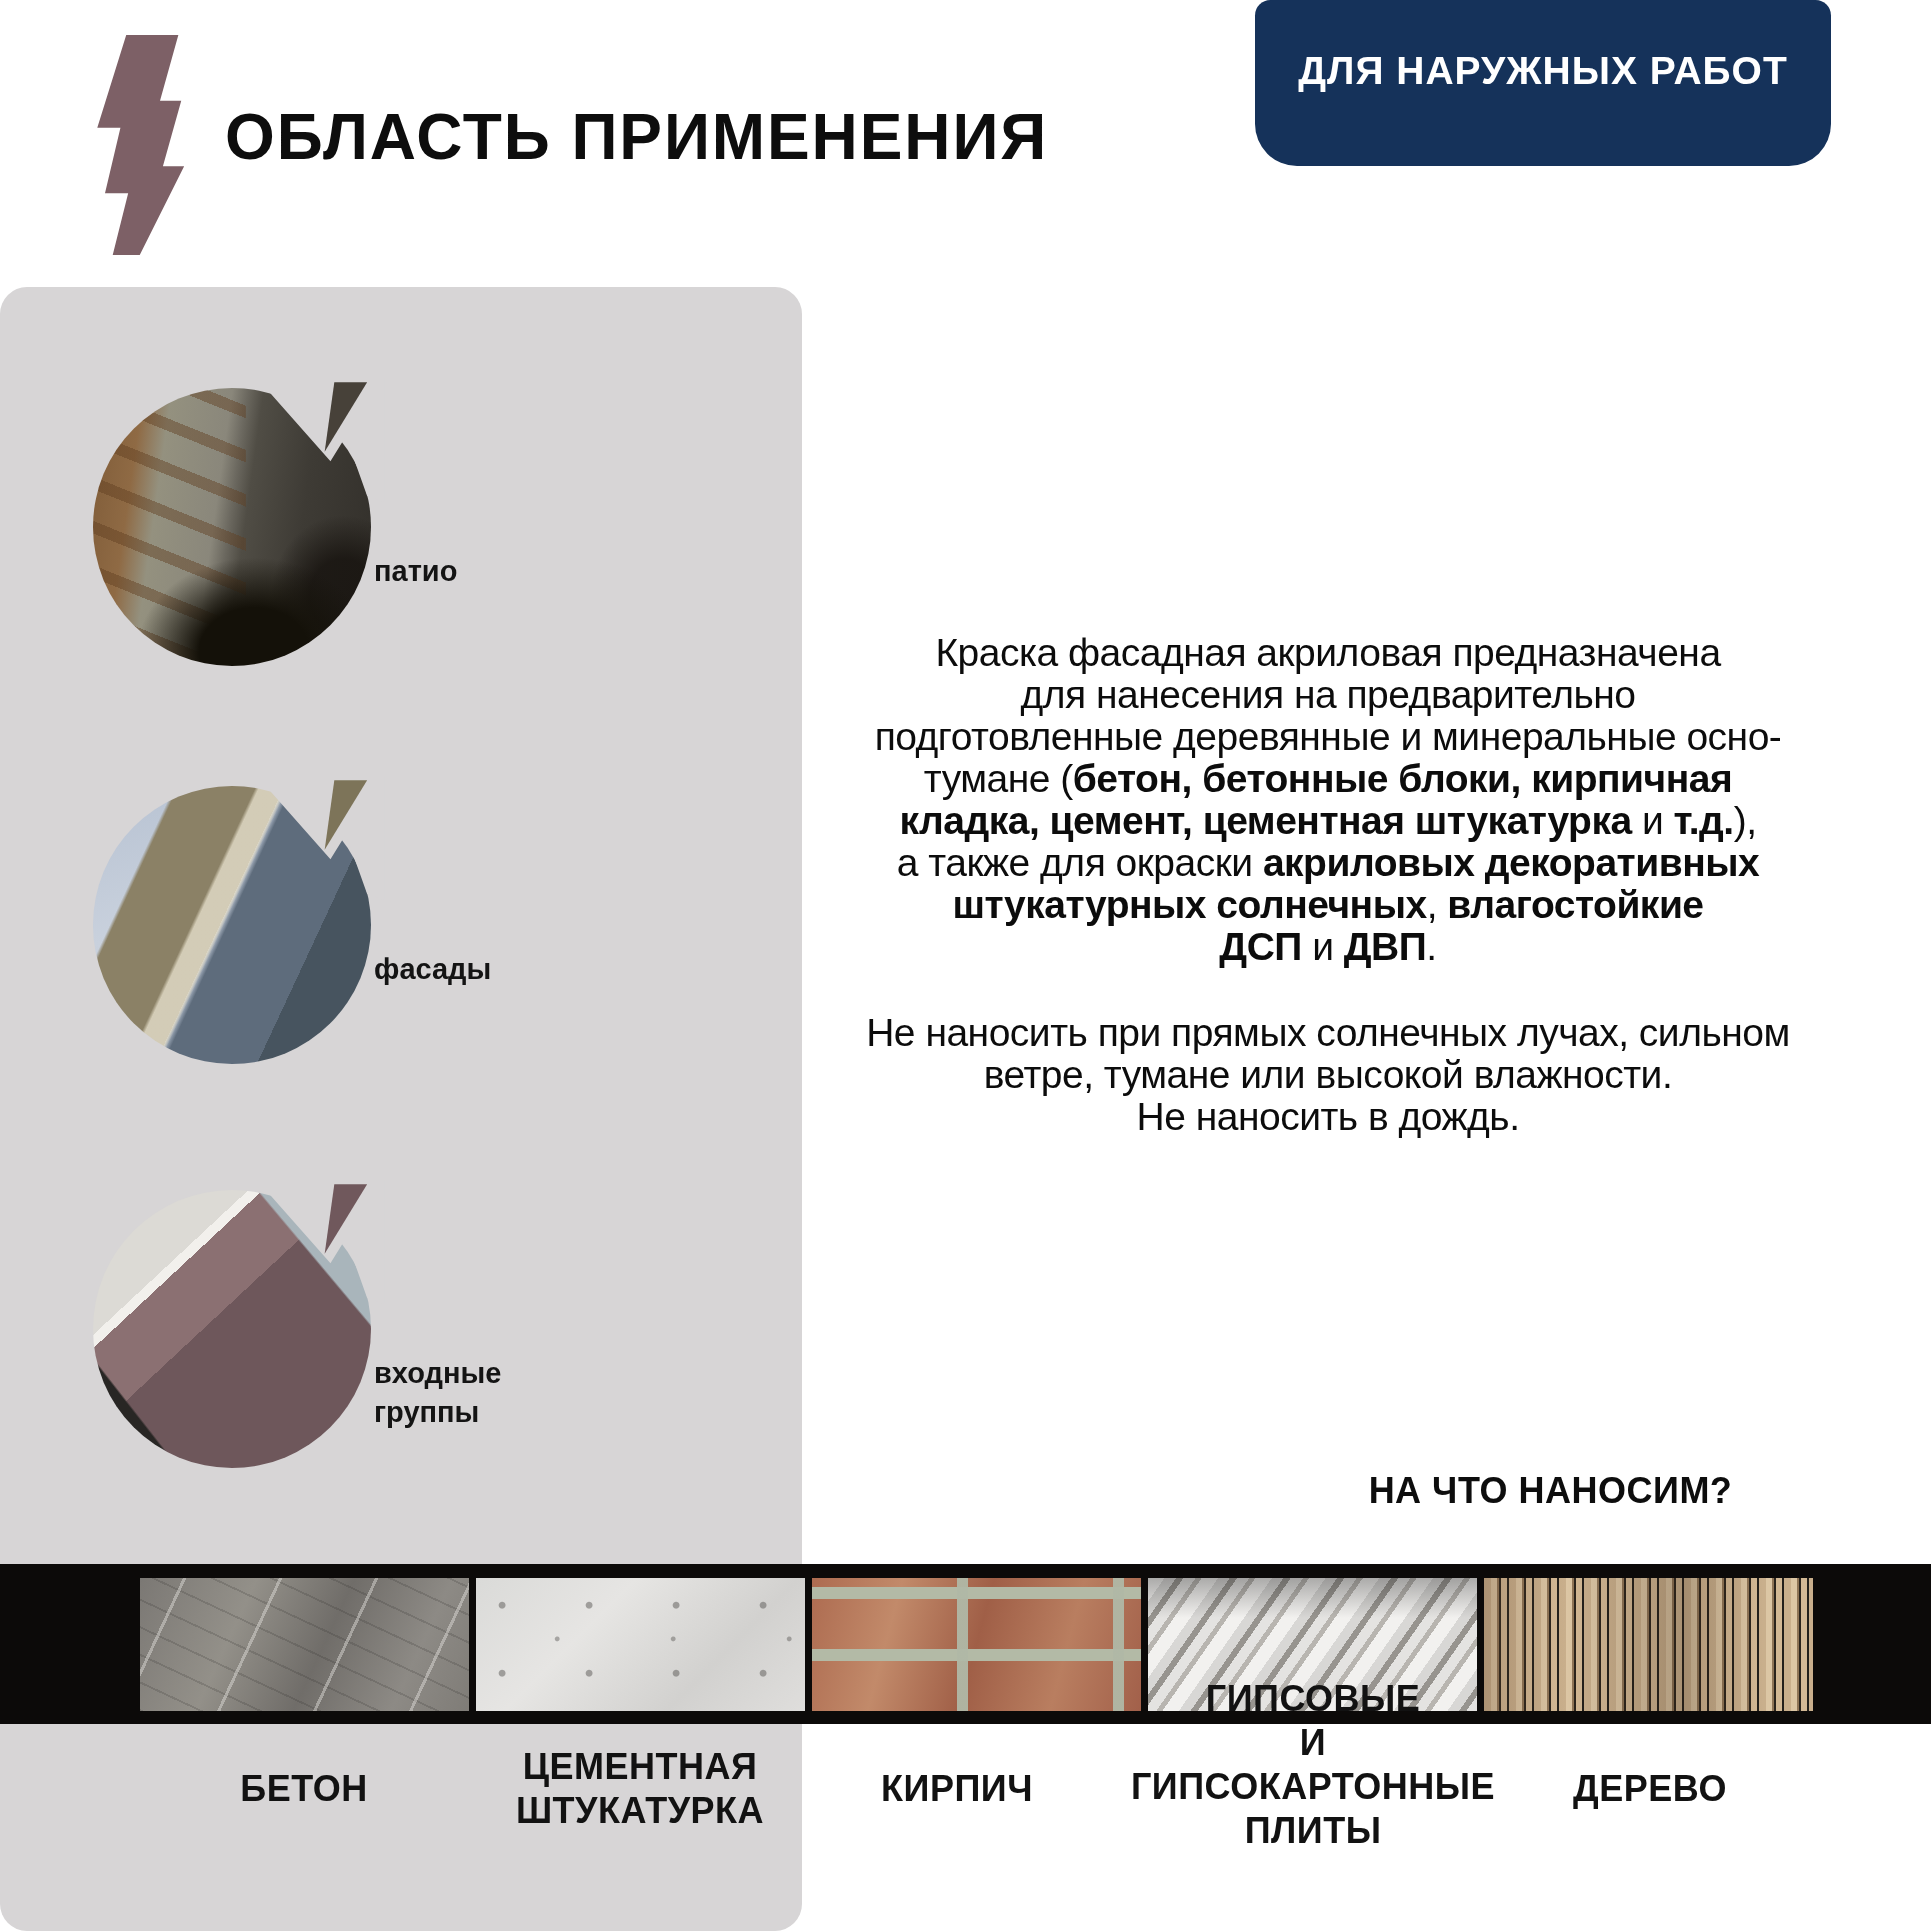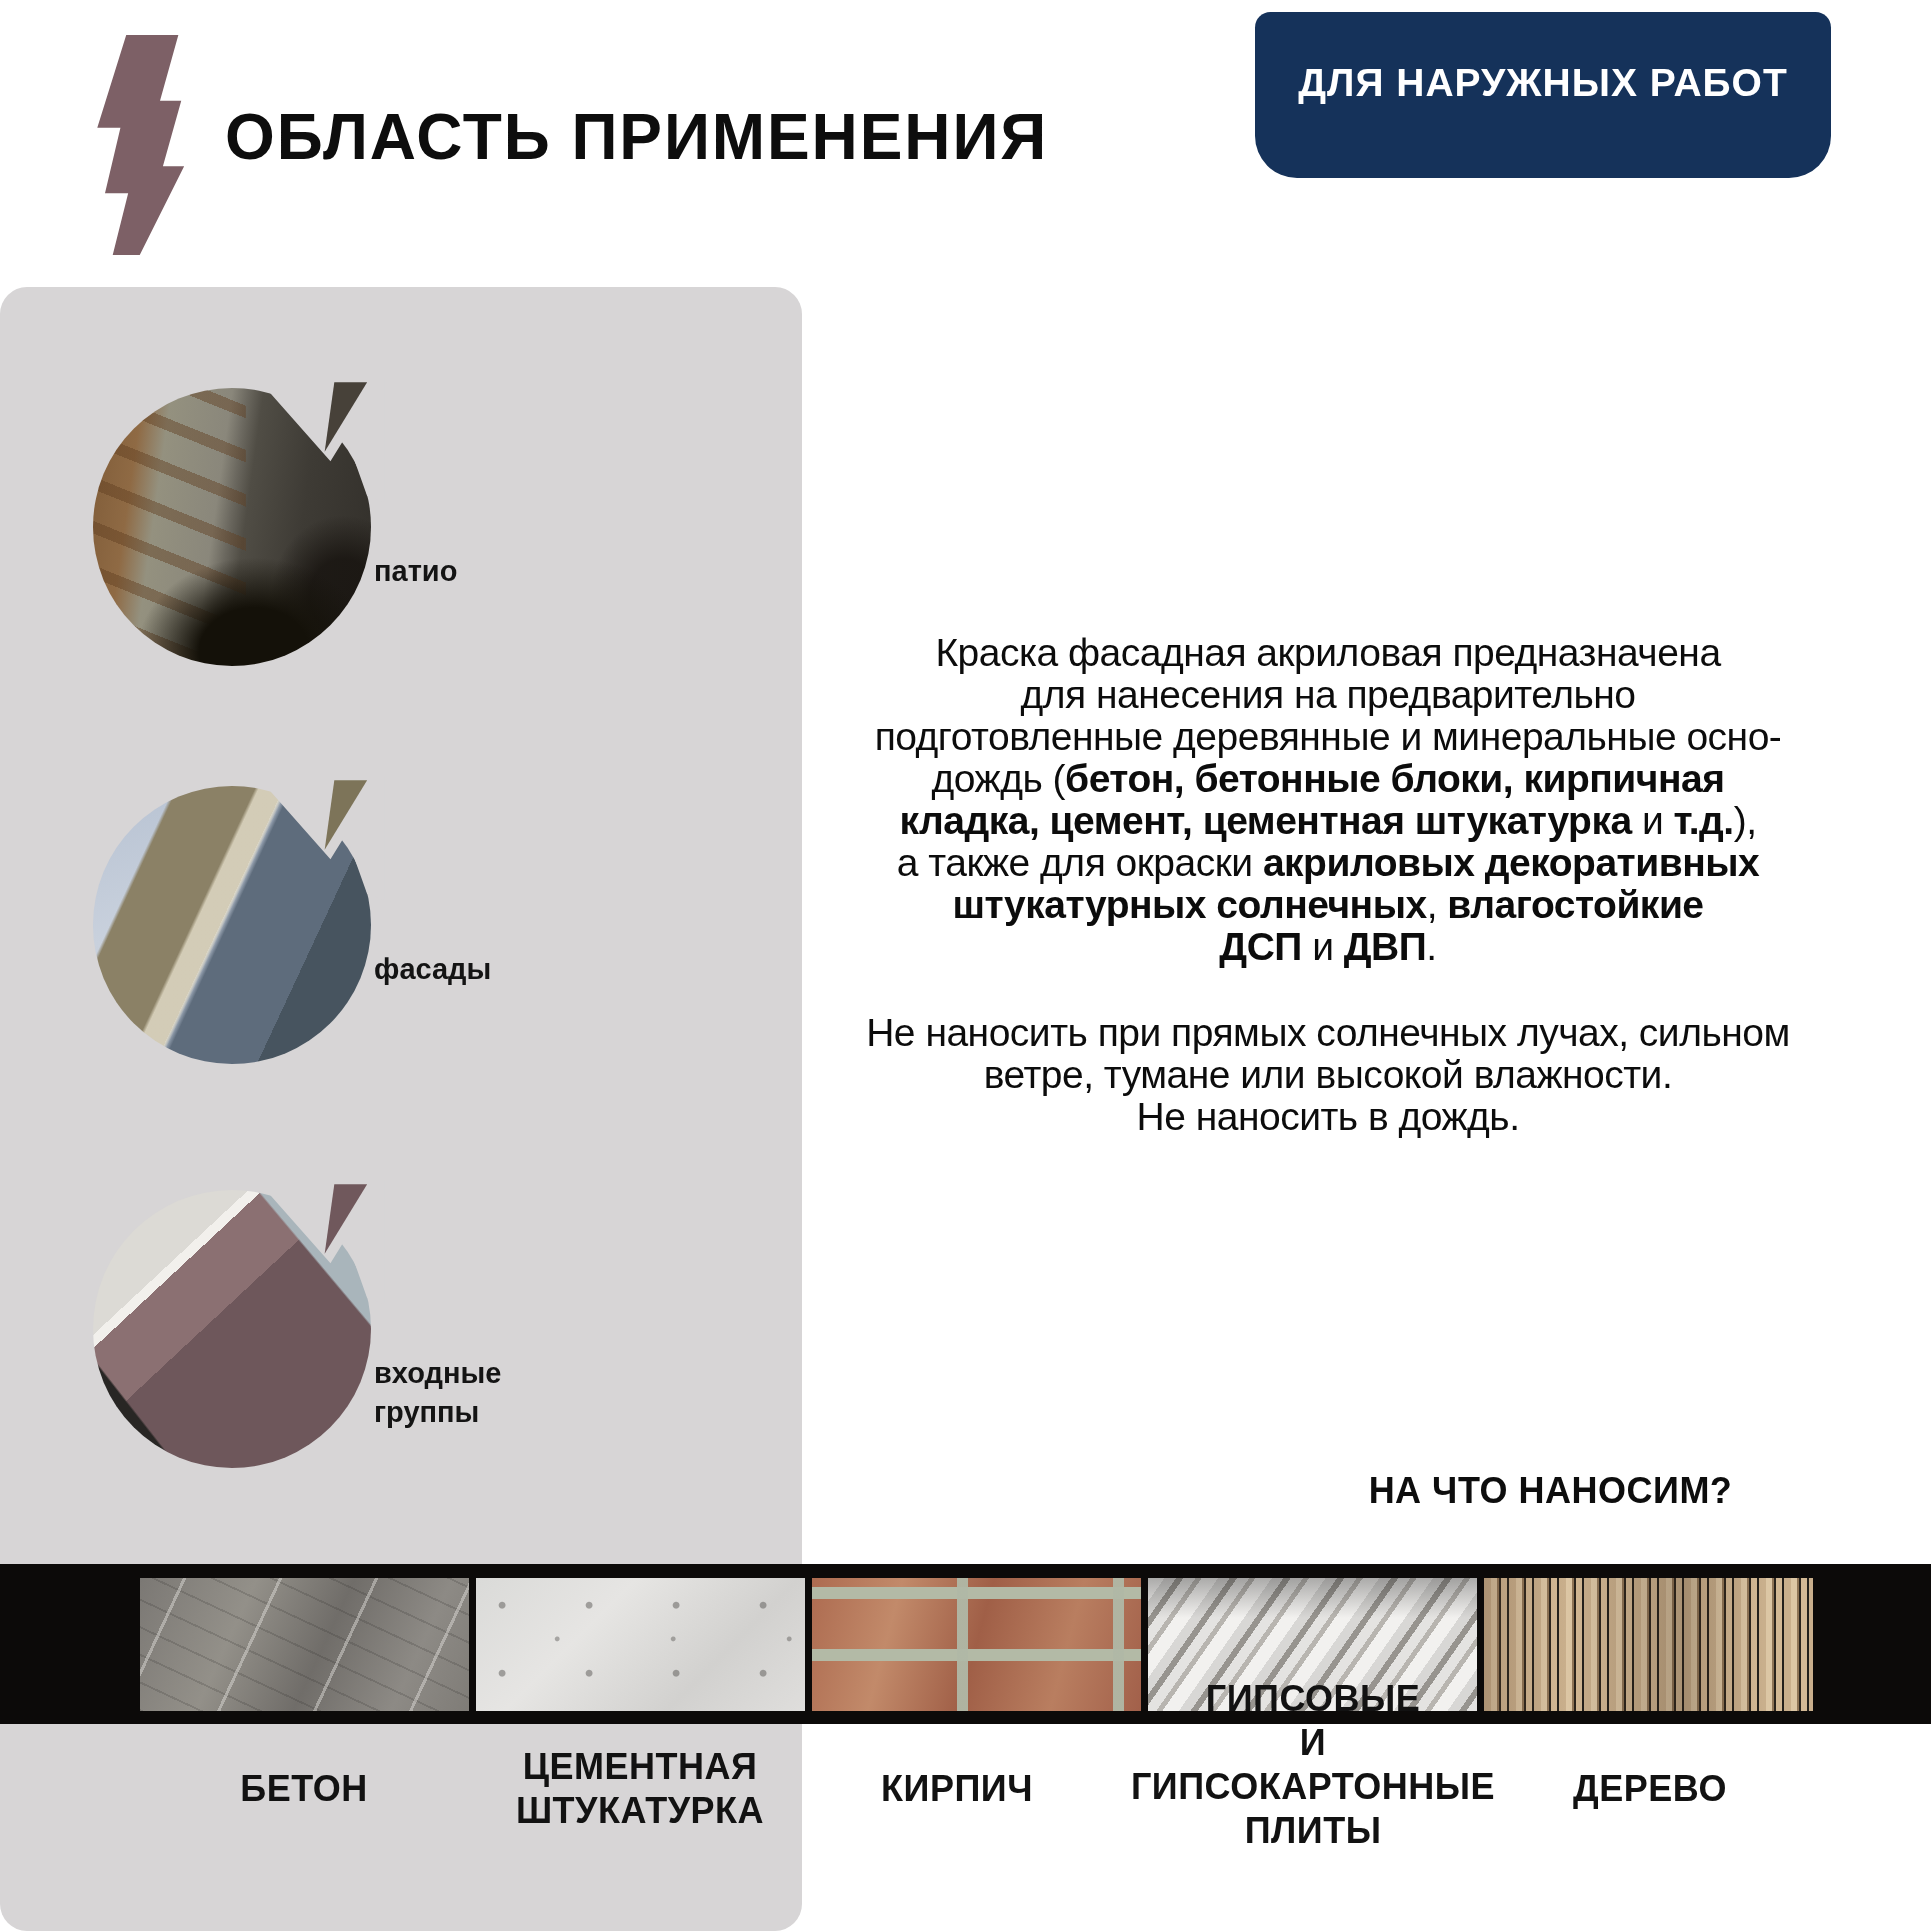--- a/index.html
+++ b/index.html
@@ -4,21 +4,21 @@
 <style>
   html,body{margin:0;padding:0;background:#fff;}
   .stage{position:relative;width:1931px;height:1931px;overflow:hidden;background:#ffffff;
          font-family:"Liberation Sans",sans-serif;color:#0b0b0b;}
 
   
   .logo{position:absolute;left:70px;top:35px;width:153px;height:222px;}
   .page-title{position:absolute;left:225px;top:100px;margin:0;font-size:64px;font-weight:700;
               letter-spacing:1.9px;white-space:nowrap;color:#0d0d0d;}
   .badge{position:absolute;left:1255px;top:0;width:576px;height:166px;background:#15325a;
-         border-radius:15.4px 15.4px 42px 42px;display:flex;align-items:center;justify-content:center;margin-top:12px;}
+         border-radius:15.4px 15.4px 42px 42px;display:flex;align-items:center;justify-content:center;}
   .badge span{color:#ffffff;font-weight:700;font-size:39px;letter-spacing:1px;padding-bottom:25px;white-space:nowrap;}
 
   
   .panel{position:absolute;left:0;top:287px;width:802px;height:1644px;background:#d7d5d6;border-radius:27px;}
   .app-item{position:absolute;left:0;width:673px;height:278px;}
   .app-1{top:101px;} .app-2{top:499px;} .app-3{top:903px;}   
   .circle-wrap{position:absolute;left:93px;top:0;width:278px;height:278px;}
   .circle-photo{position:absolute;inset:0;border-radius:50%;overflow:hidden;}
   svg.cut{position:absolute;inset:0;width:278px;height:278px;overflow:visible;}
   .app-label{position:absolute;left:374px;top:164px;font-weight:700;font-size:29px;line-height:39px;color:#141414;}
@@ -136,21 +136,21 @@
           </div>
         </div>
       </div>
   </div>
 
   <div class="textcol">
     <div class="intro" id="intro">
         <div class="ln"><span>Краска фасадная акриловая предназначена</span></div>
         <div class="ln"><span>для нанесения на предварительно</span></div>
         <div class="ln"><span>подготовленные деревянные и минеральные осно-</span></div>
-        <div class="ln"><span>дождь (</span><b>бетон, бетонные блоки, кирпичная</b></div>
+        <div class="ln"><span>тумане (</span><b>бетон, бетонные блоки, кирпичная</b></div>
         <div class="ln"><b>кладка, цемент, цементная штукатурка</b><span> и </span><b>т.д.</b><span>),</span></div>
         <div class="ln"><span>а также для окраски </span><b>акриловых декоративных</b></div>
         <div class="ln"><b>штукатурных солнечных</b><span>, </span><b>влагостойкие</b></div>
         <div class="ln"><b>ДСП</b><span> и </span><b>ДВП</b><span>.</span></div>
       </div>
     <div class="warning" id="warning">
         <div class="ln">Не наносить при прямых солнечных лучах, сильном</div>
         <div class="ln">ветре, тумане или высокой влажности.</div>
         <div class="ln">Не наносить в дождь.</div>
       </div>

